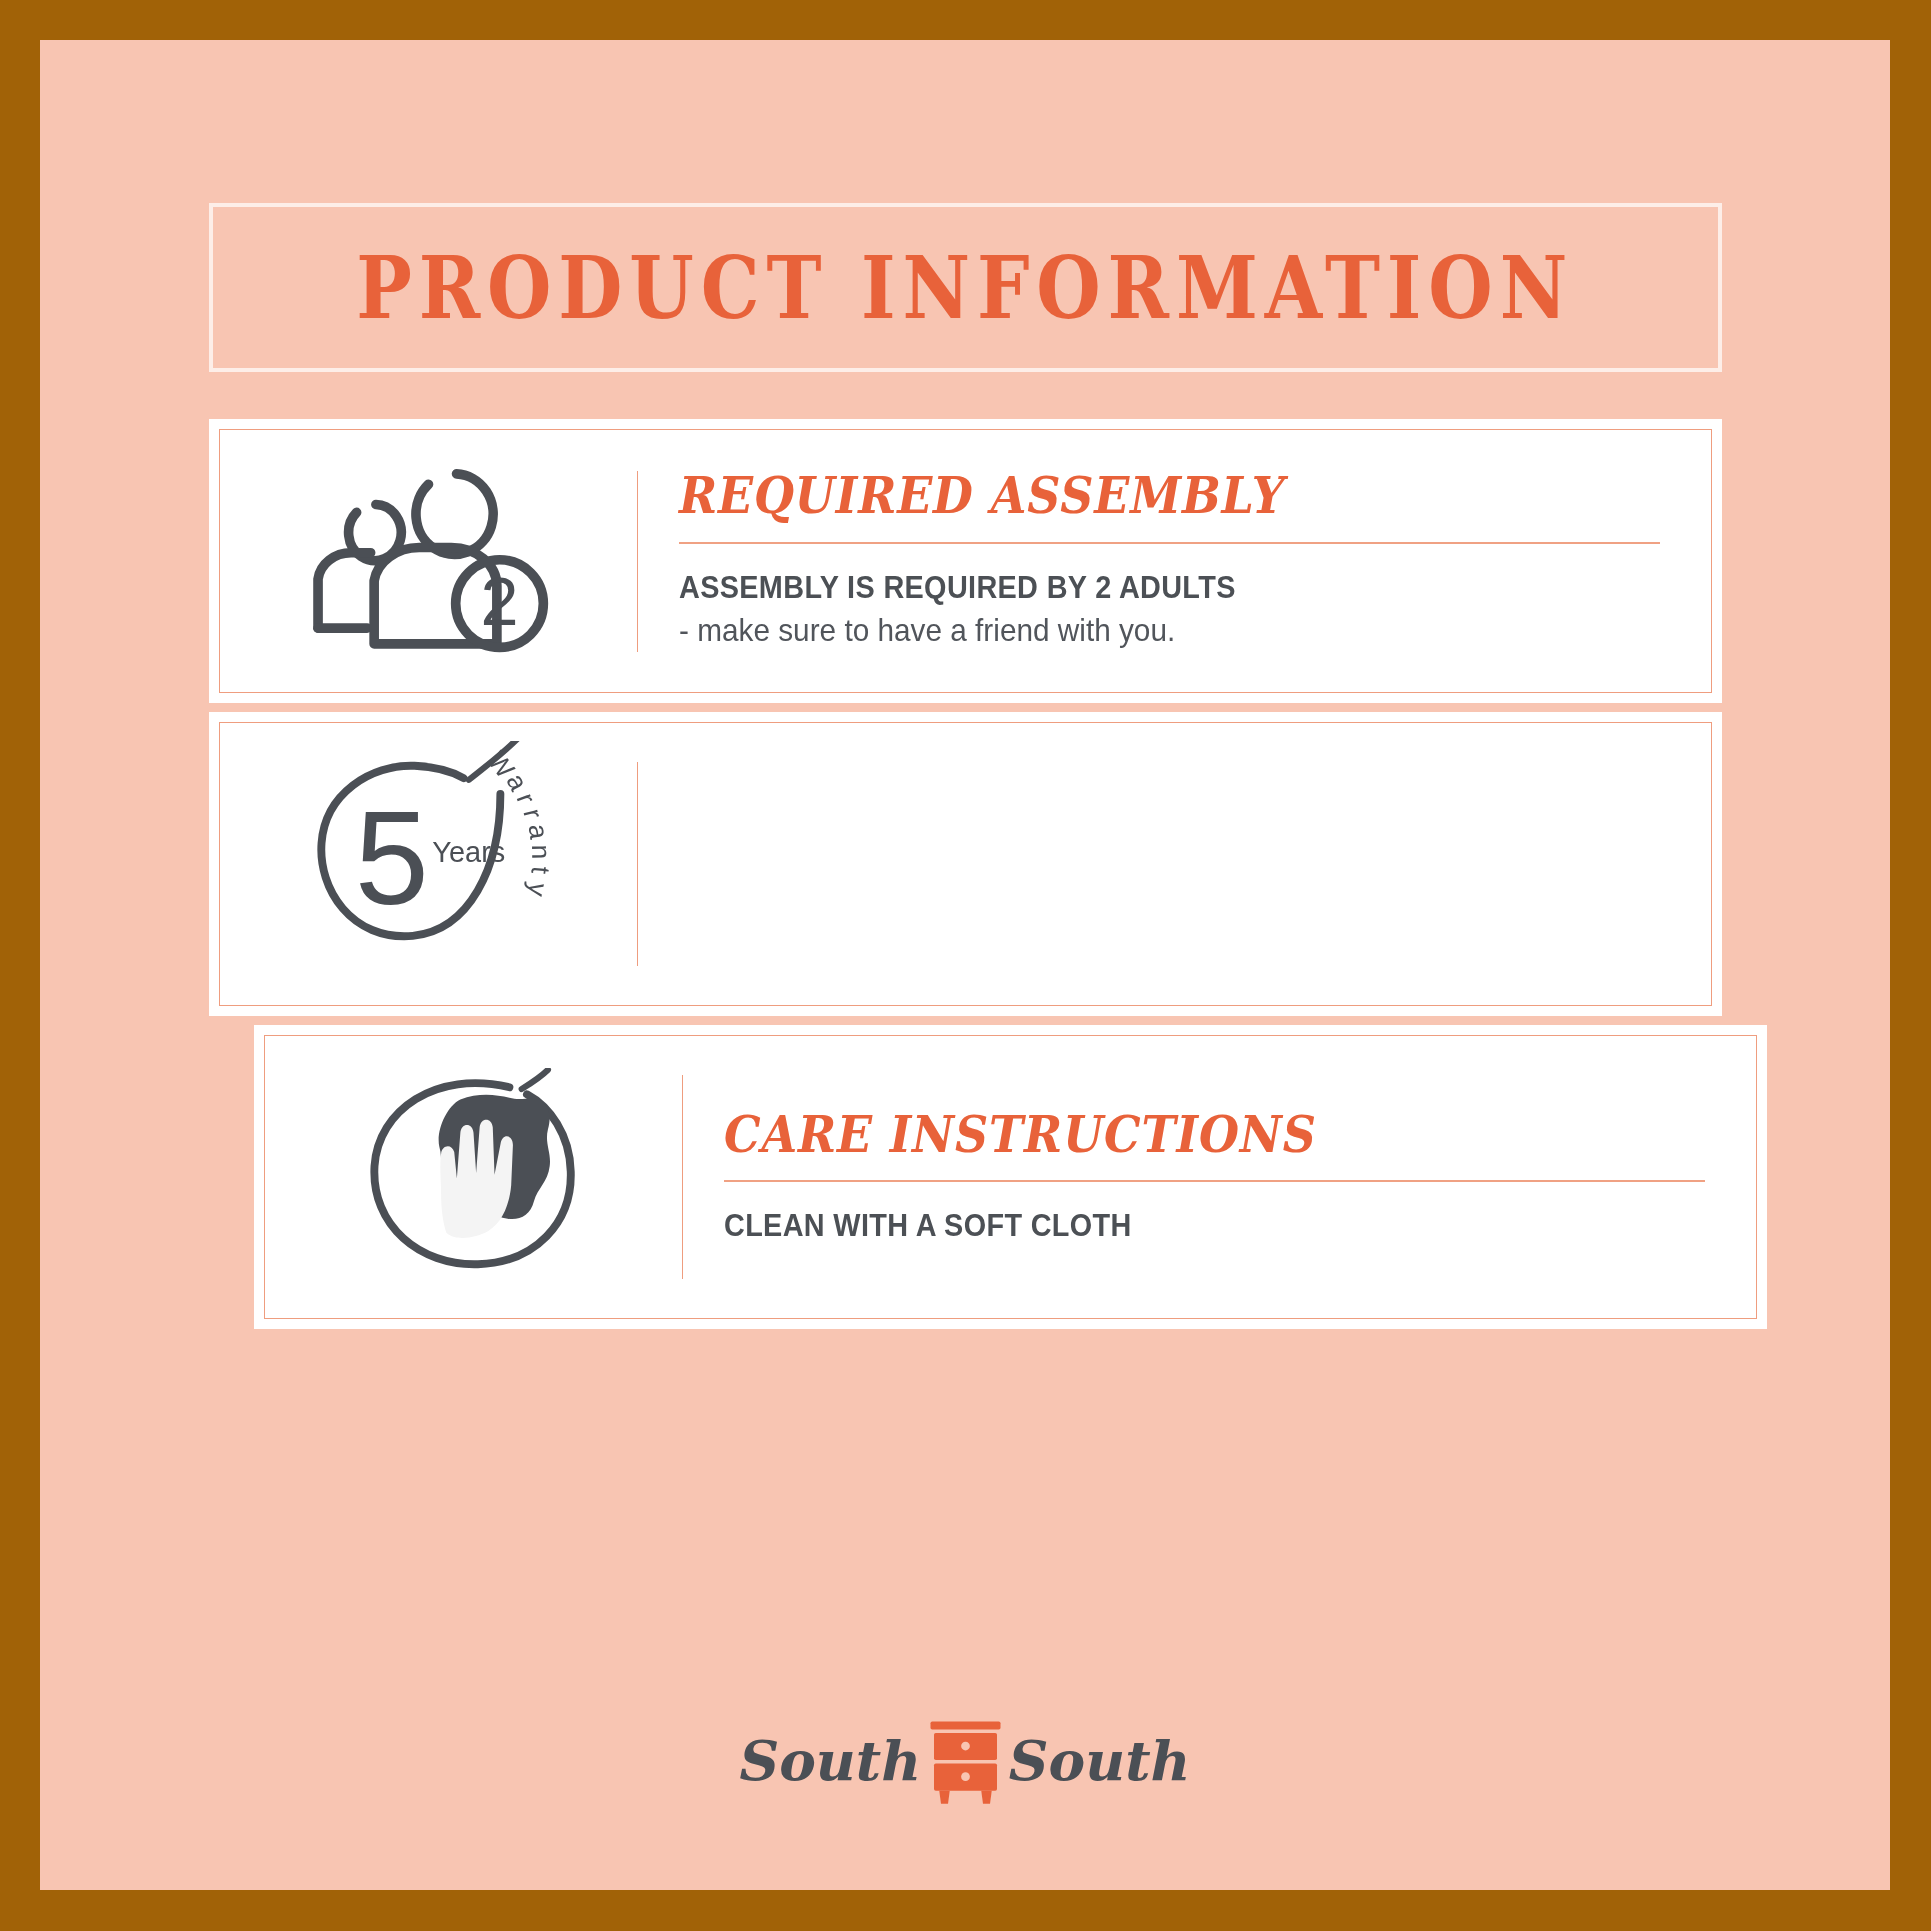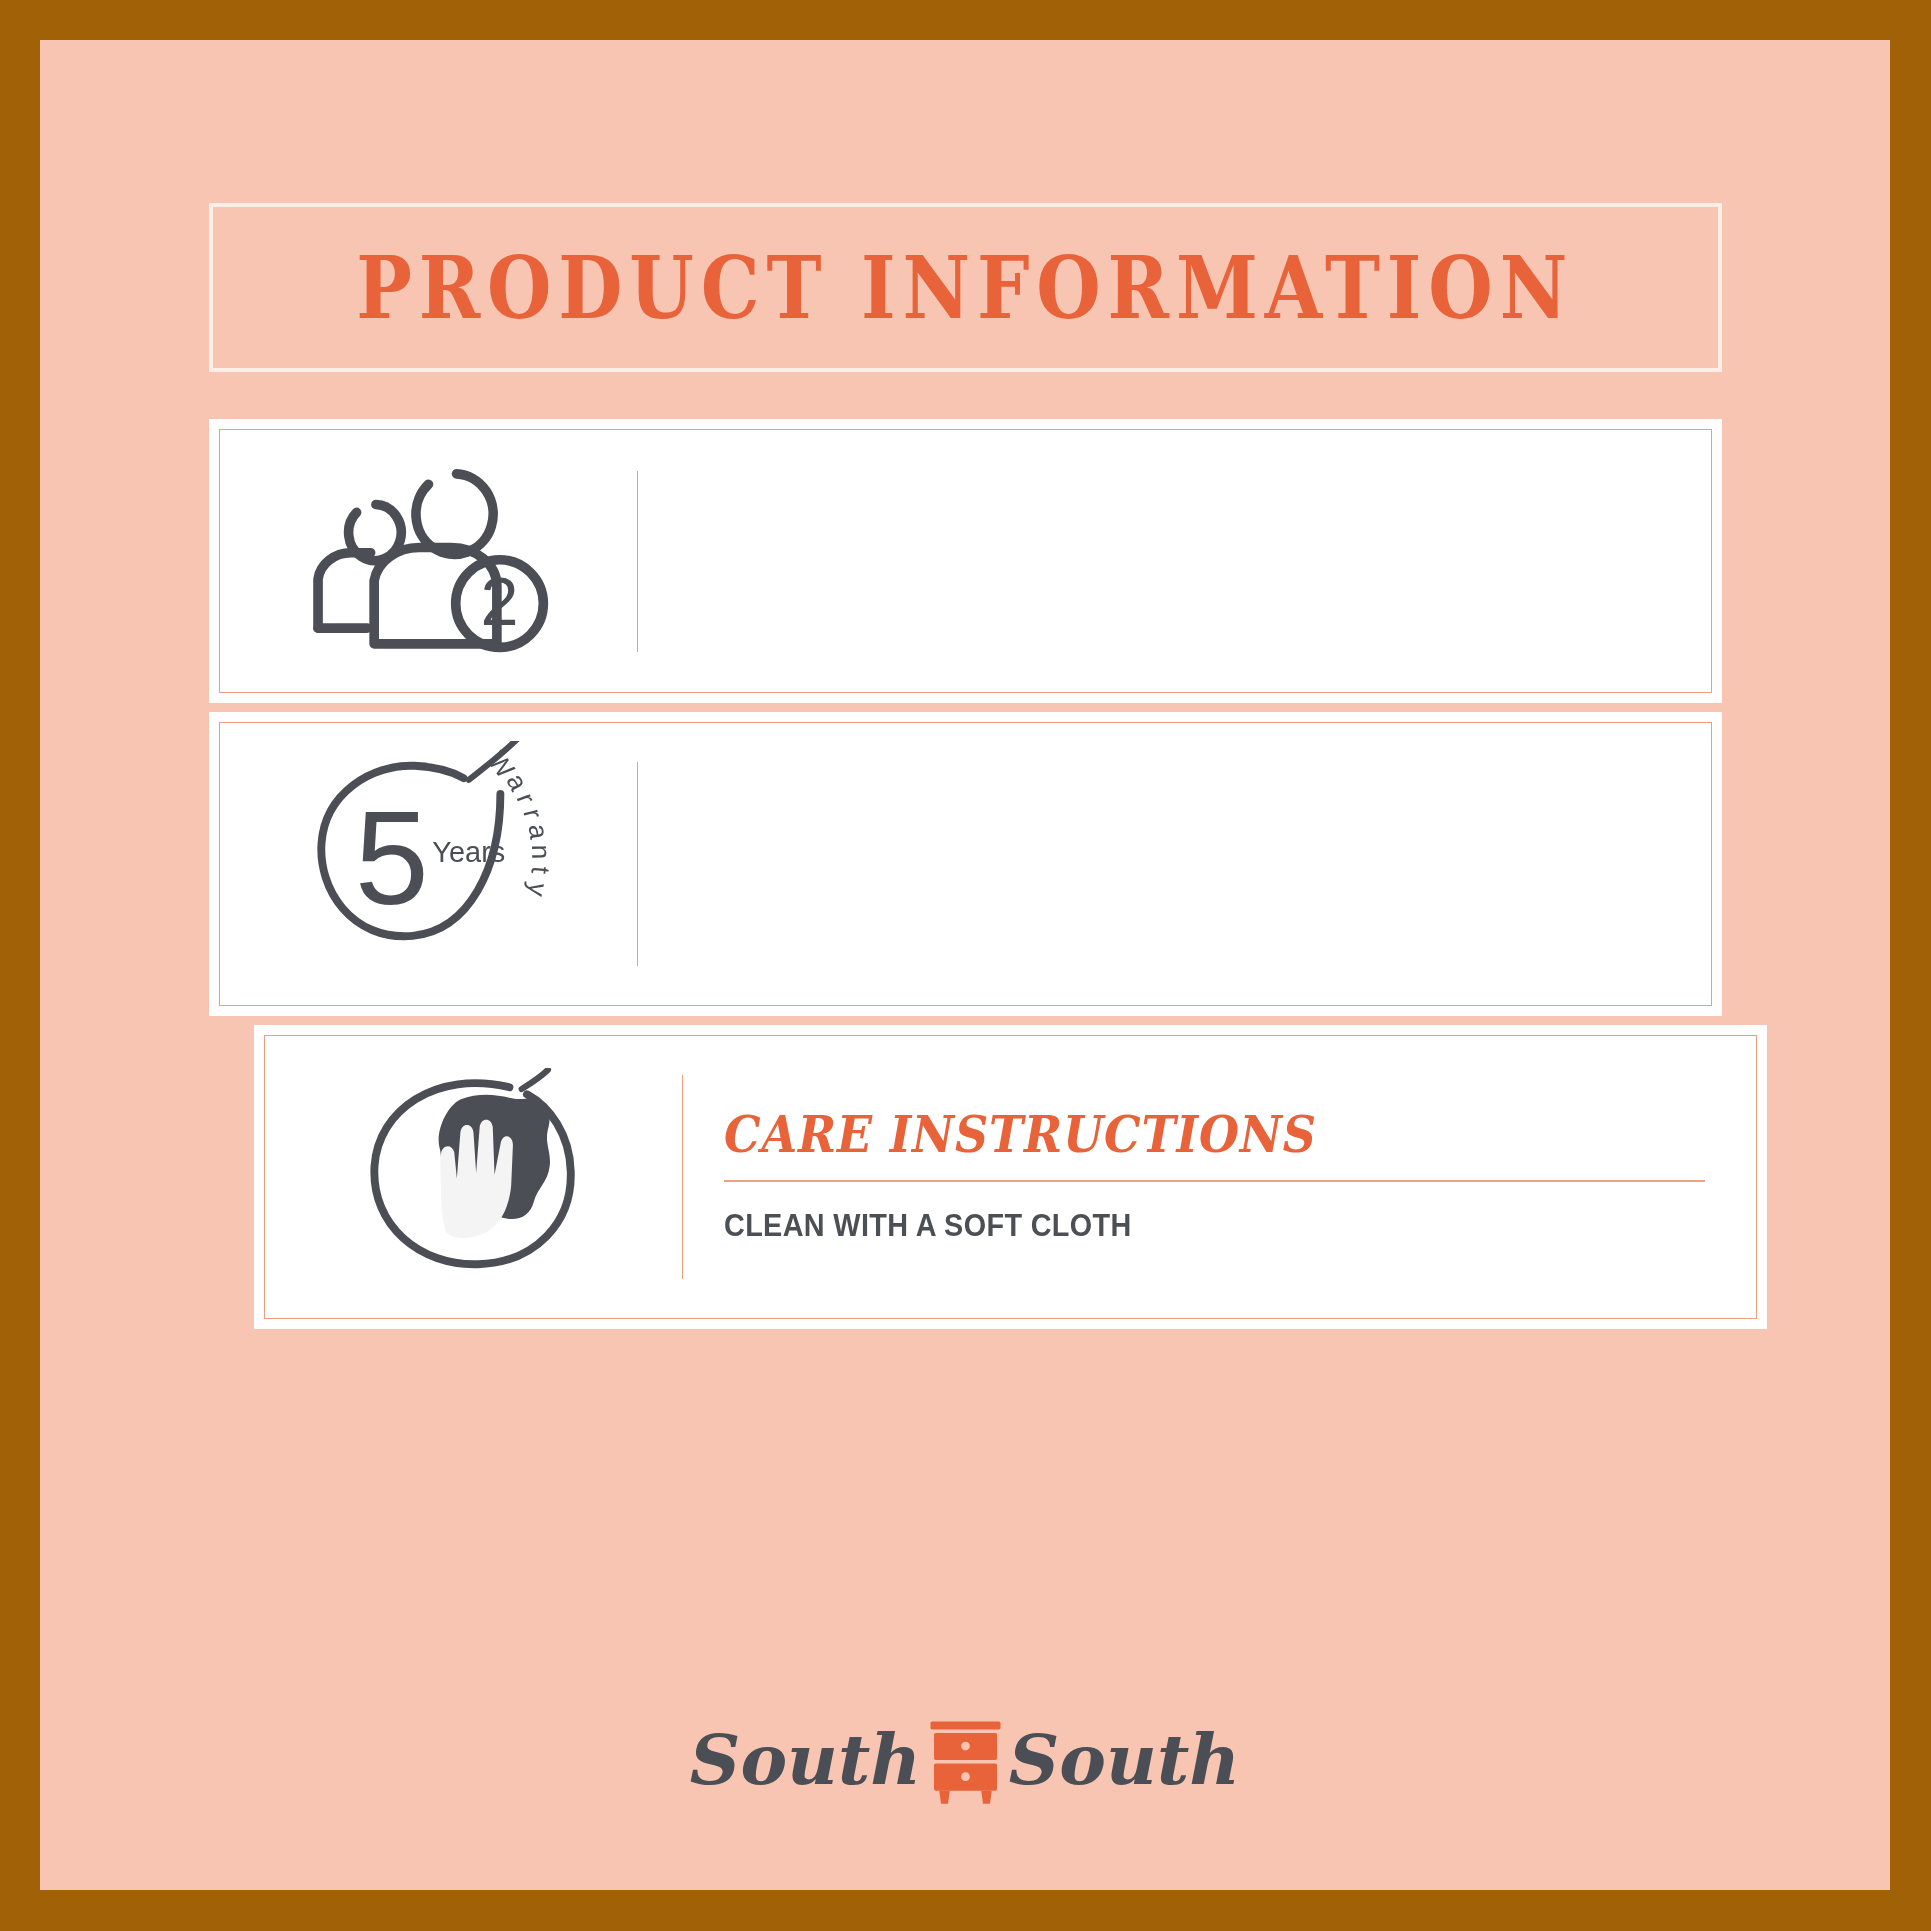--- a/index.html
+++ b/index.html
@@ -153,21 +153,21 @@
     height: 132px;
     display: flex;
     align-items: center;
     justify-content: center;
     gap: 5.3px;
   }
   .logo-word {
     font-family: "DejaVu Serif", serif;
     font-style: italic;
     font-weight: bold;
-    font-size: 70px;
+    font-size: 55px;
     color: #4b4f55;
     line-height: 1;
   }
   .logo-mark { display: block; }
 
   svg { display: block; }
 </style>
 </head>
 <body>
 
@@ -194,20 +194,26 @@
 
                 <path d="M88 204 L88 132 a52 44 0 0 1 52 -38 L176 94 a52 44 0 0 1 52 44 L228 204 Z" stroke-linejoin="round"></path>
 
                 <circle cx="231" cy="158" r="50"></circle>
               </g>
               <text x="231" y="182" text-anchor="middle" font-family="Liberation Sans, sans-serif" font-size="78" fill="#4b4f55">2</text>
             </svg>
           </span>
         </div>
         <div class="vrule"></div>
+        <div class="text-col">
+          <div class="card-heading">REQUIRED ASSEMBLY</div>
+          <div class="hrule"></div>
+          <div class="body-strong">ASSEMBLY IS REQUIRED BY 2 ADULTS</div>
+          <div class="body-light">- make sure to have a friend with you.</div>
+        </div>
       </div>
     </div>
 
     <div class="card" id="card-2">
       <div class="card-inner">
         <div class="icon-col">
           <span>
             <svg width="263" height="246" viewBox="0 0 300 280">
               <path d="M232 60 C232 145 196 216 132 222 C62 228 24 168 28 116 C32 60 84 26 134 28 C158 29 176 34 190 42" fill="none" stroke="#4b4f55" stroke-width="9" stroke-linecap="round"></path>
               <path d="M196 44 C232 16 252 -2 262 -14" fill="none" stroke="#4b4f55" stroke-width="7" stroke-linecap="round"></path>

